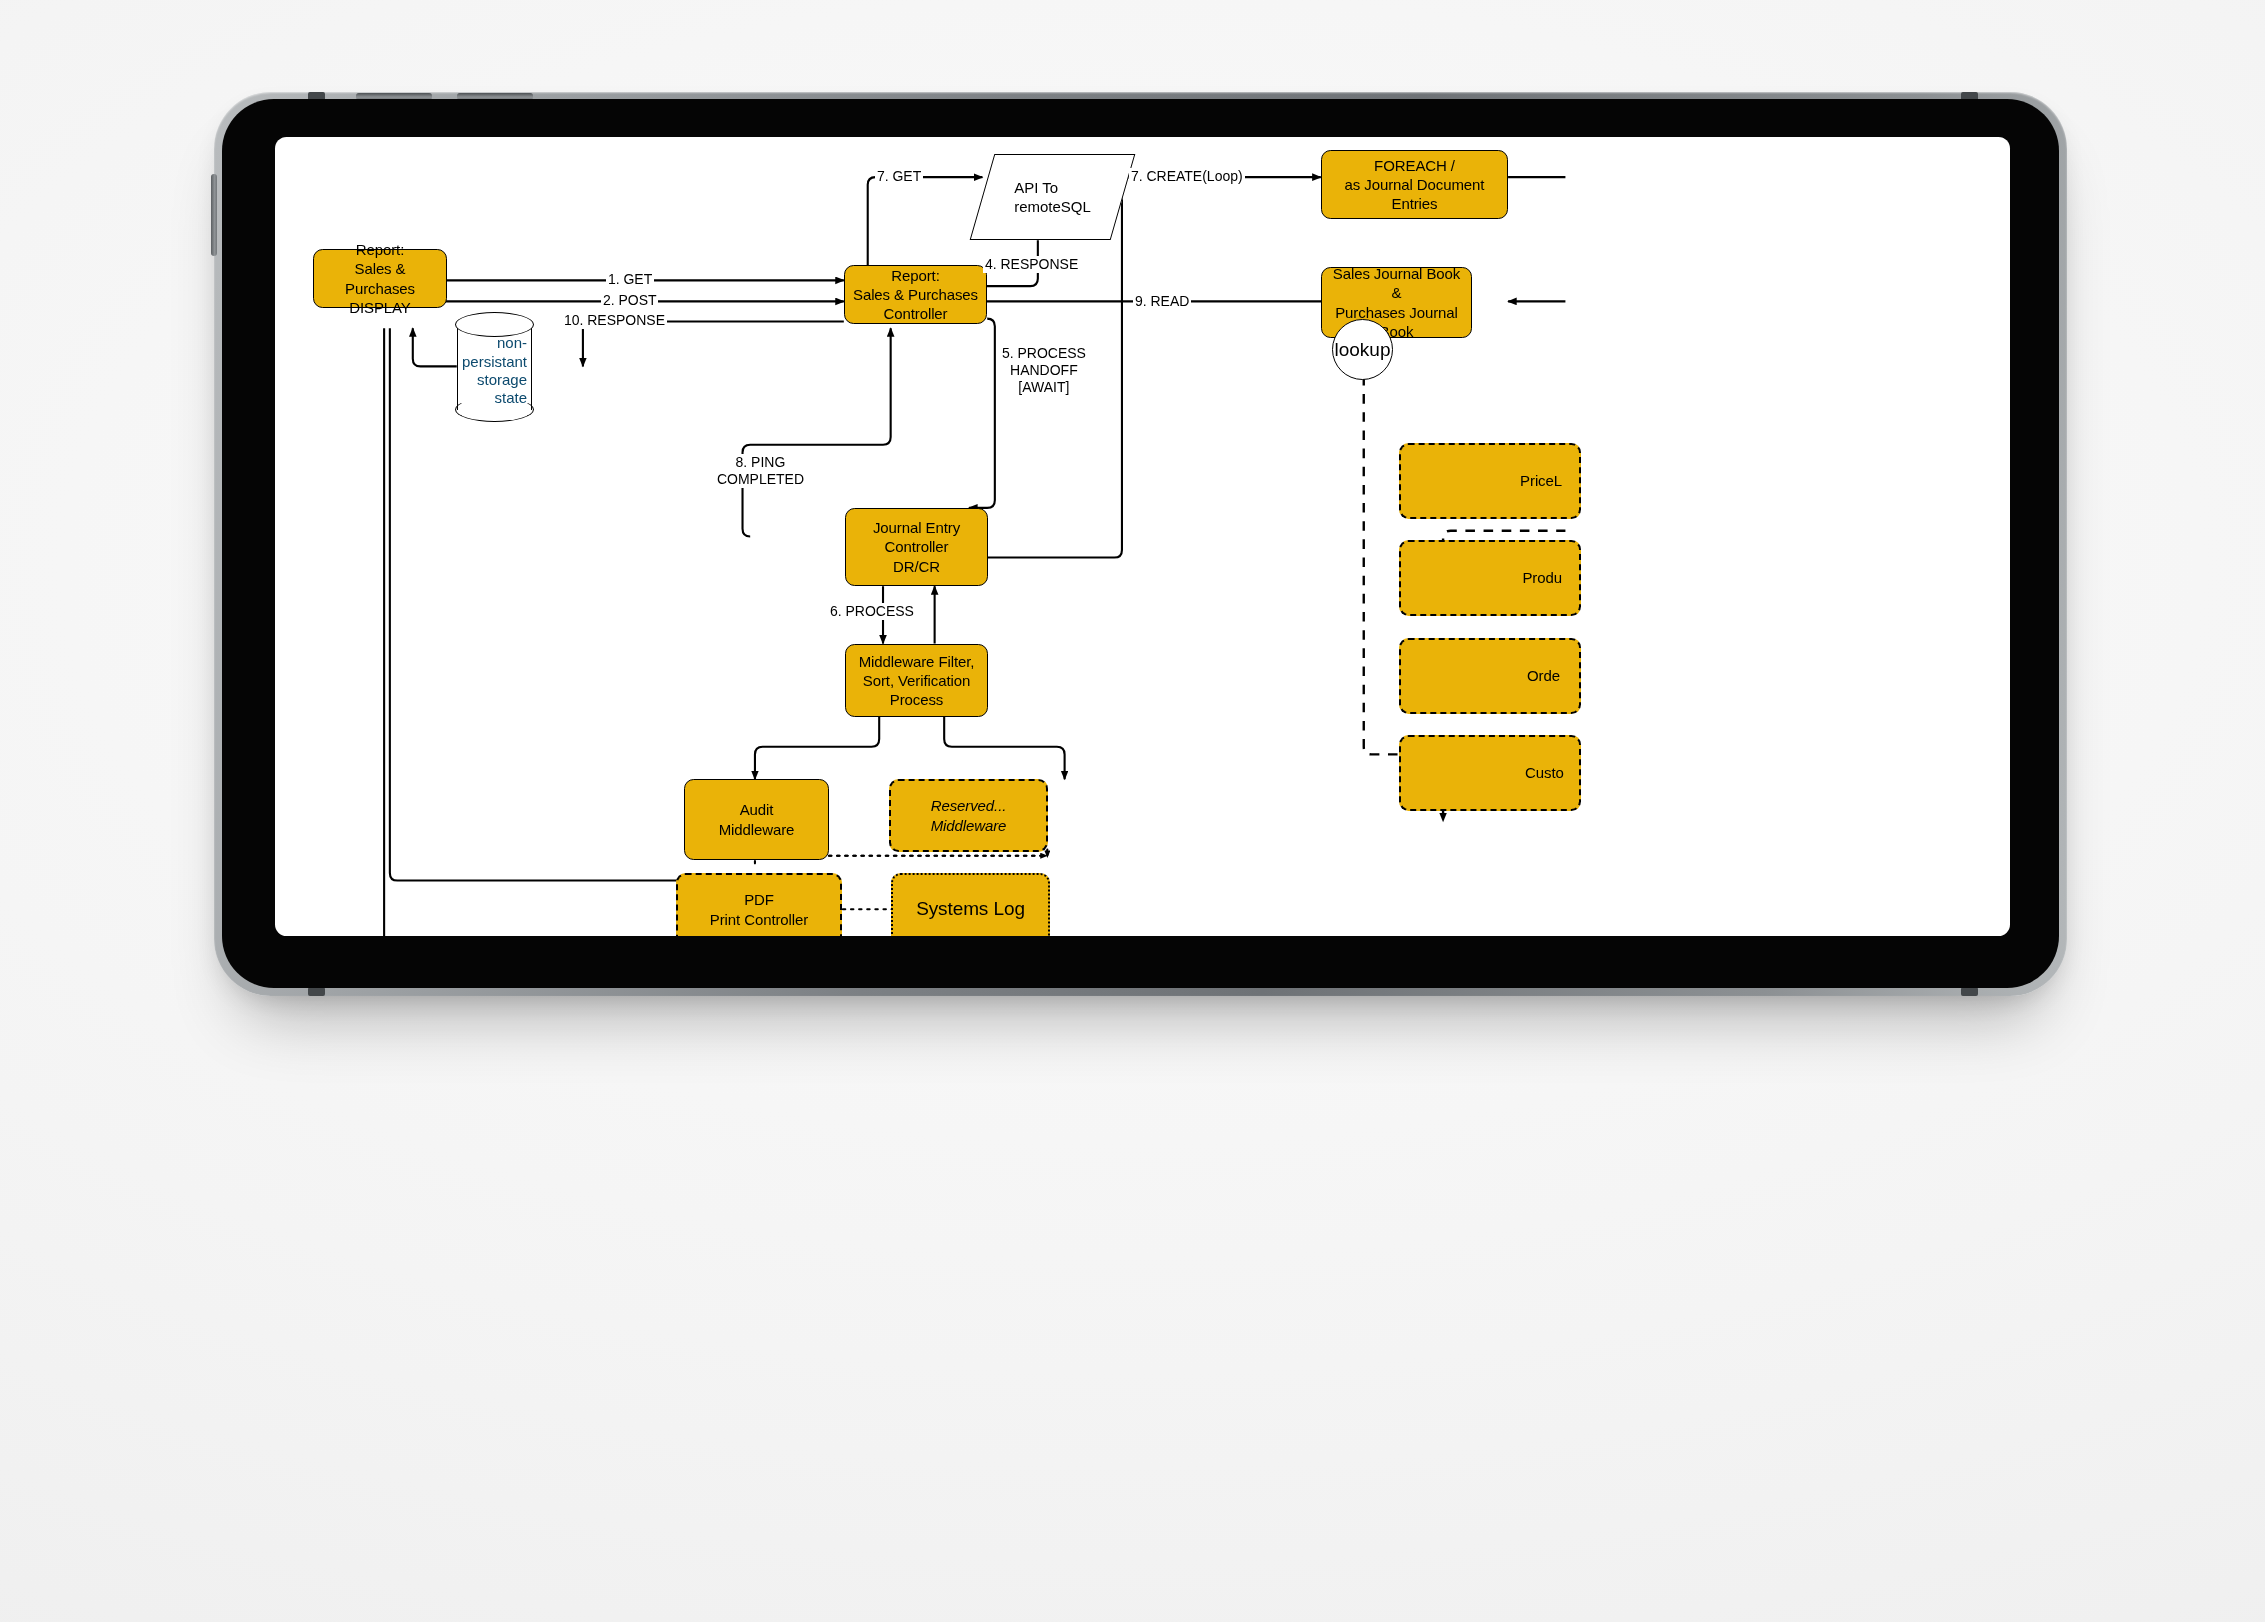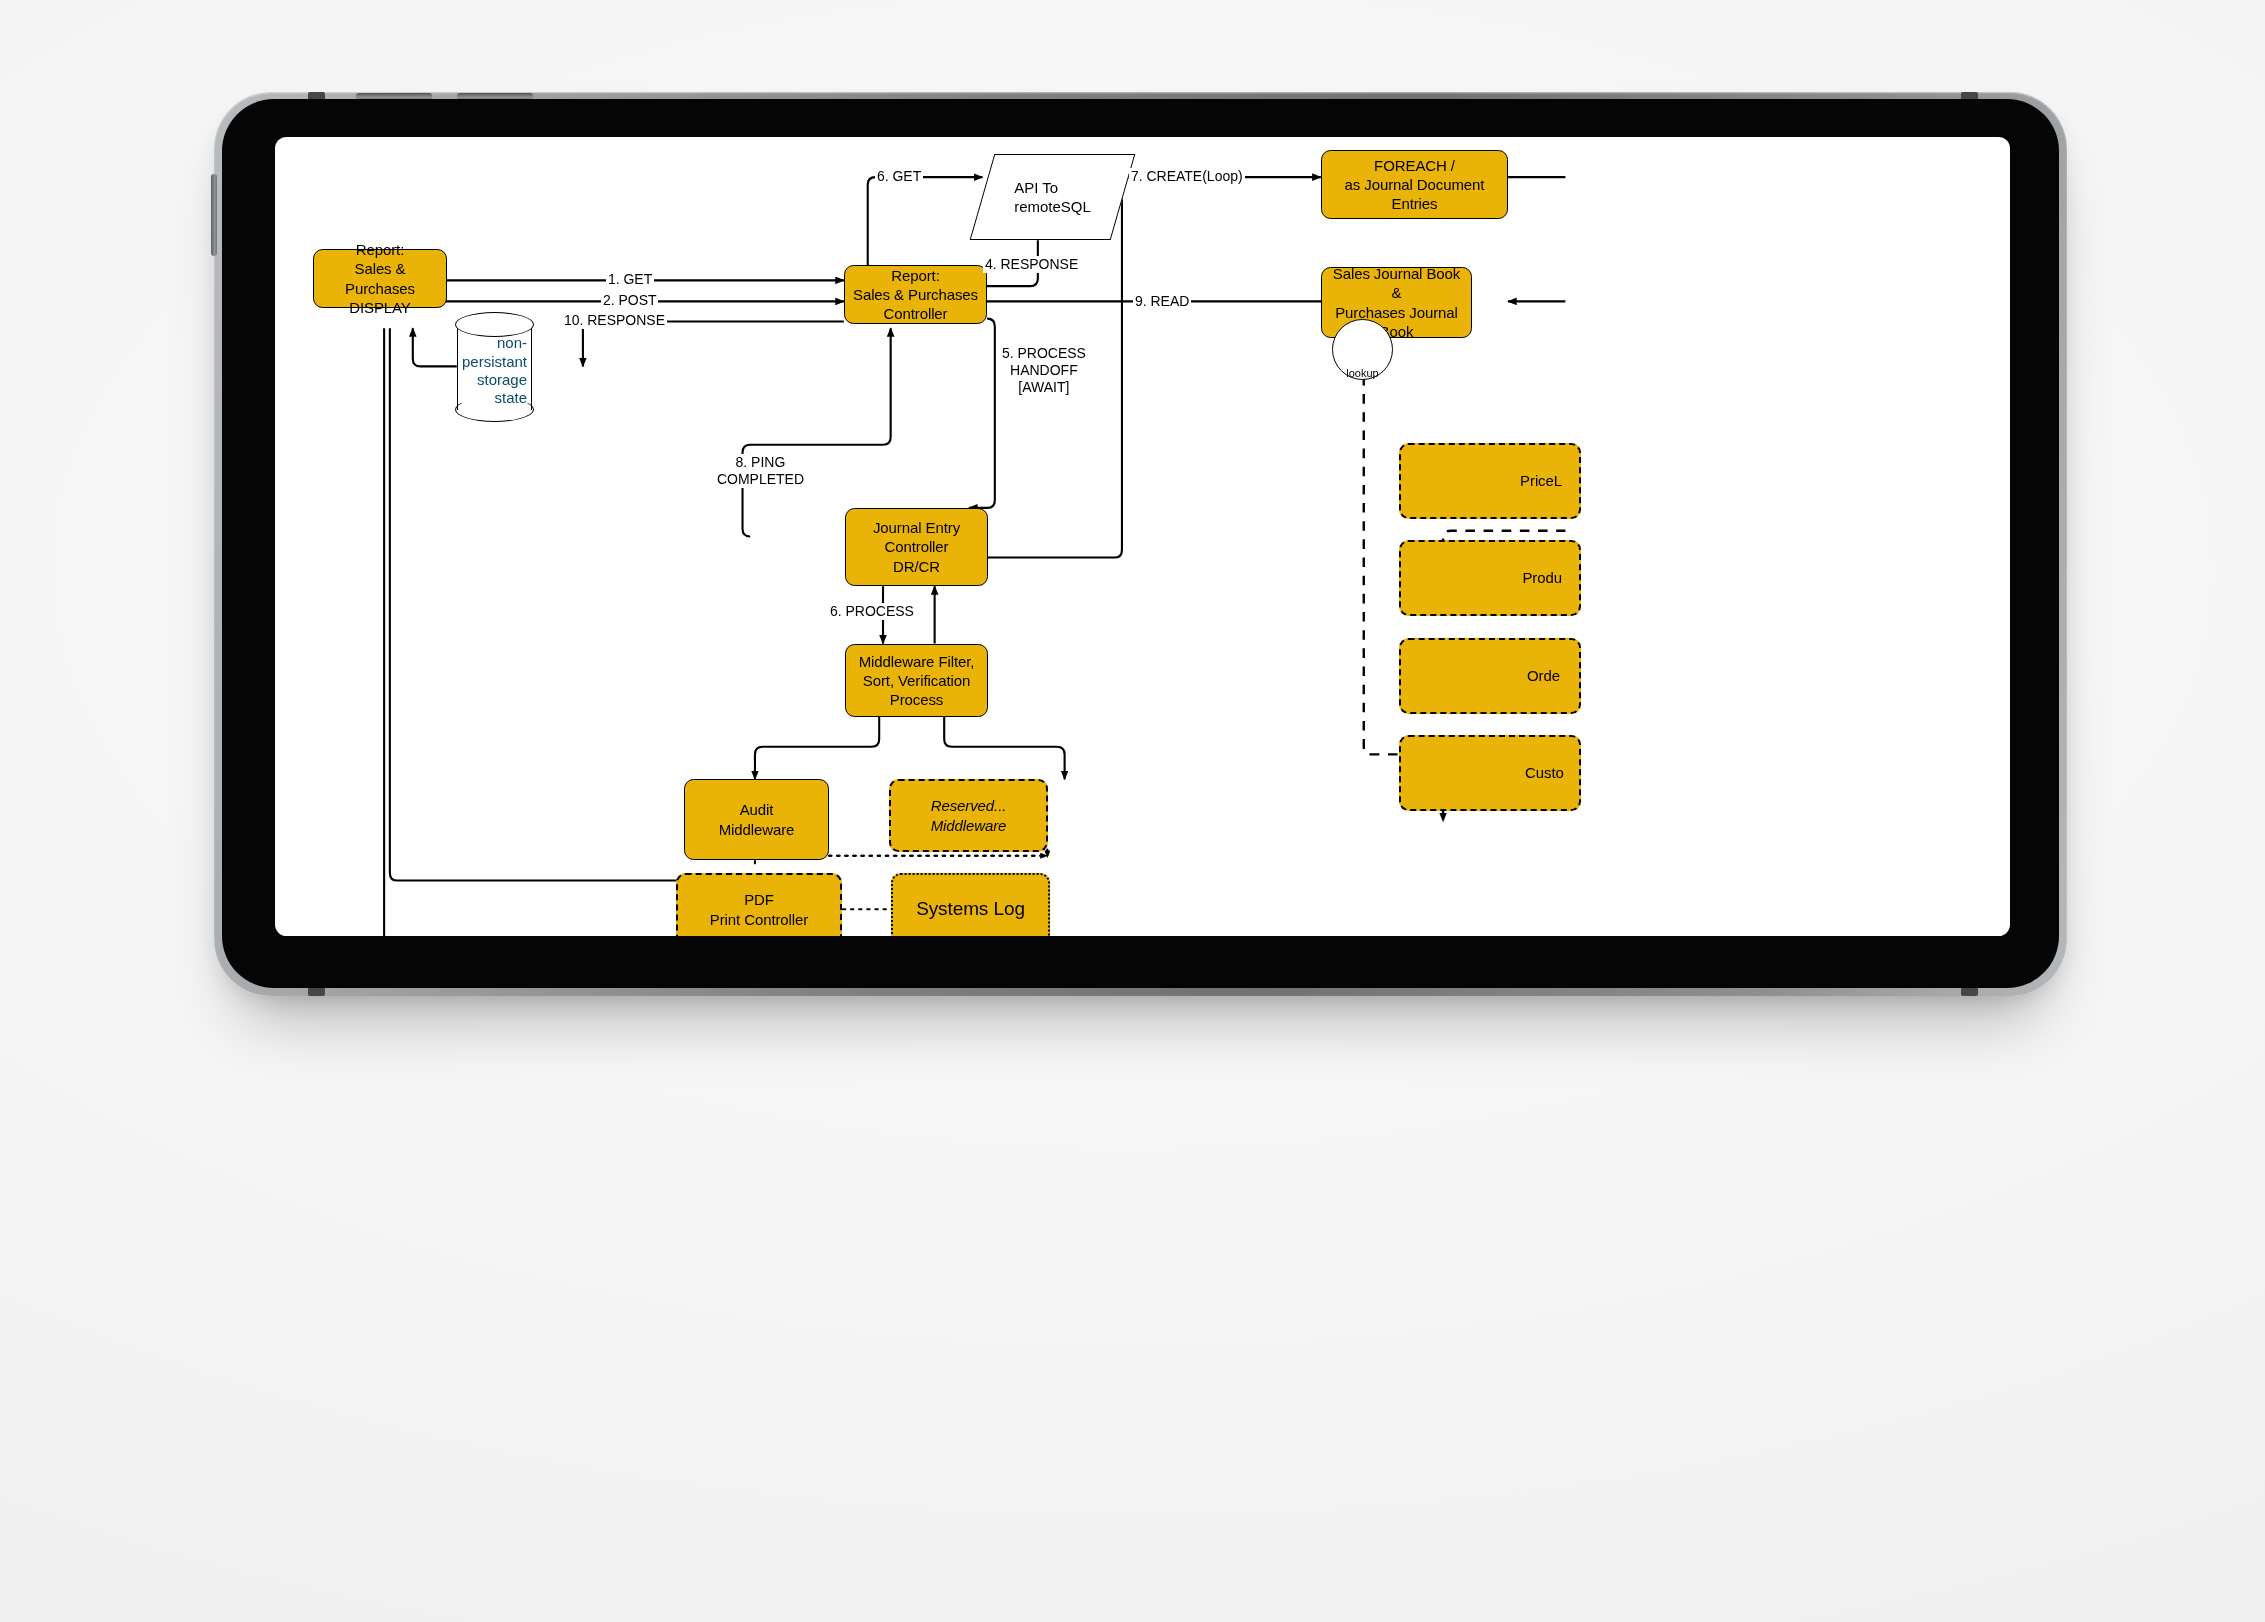--- a/index.html
+++ b/index.html
@@ -128,22 +128,22 @@
   }
   .parallelogram .pg-text{
     position:relative;z-index:2;text-align:left;
     font-size:15px;line-height:1.28;color:#000;
   }
 
   .circle-node{
     position:absolute;z-index:4;
     border:1.9px solid #000;border-radius:50%;
     background:#fff;
-    display:flex;align-items:flex-end;justify-content:center;
-    font-size:11px;color:#000;
+    display:flex;align-items:center;justify-content:center;
+    font-size:19px;color:#000;
   }
 
   .elabel{
     position:absolute;
     z-index:5;
     background:#fff;
     font-size:14px;
     line-height:1.22;
     color:#000;
     white-space:pre;
@@ -327,21 +327,21 @@
   <div class="node dashed" style="left:1124px;top:501px;width:182px;height:76px;justify-content:flex-end;padding-right:19px;">
     <span>Orde</span>
   </div>
   <div class="node dashed" style="left:1124px;top:598px;width:182px;height:76px;justify-content:flex-end;padding-right:15.3px;">
     <span>Custo</span>
   </div>
 
   <div class="elabel" style="left:331px;top:134px;">1. GET</div>
   <div class="elabel" style="left:326px;top:155px;">2. POST</div>
   <div class="elabel" style="left:287px;top:175px;">10. RESPONSE</div>
-  <div class="elabel" style="left:600px;top:31px;">6. GET</div>
+  <div class="elabel" style="left:600px;top:31px;">7. GET</div>
   <div class="elabel" style="left:708px;top:119px;">4. RESPONSE</div>
   <div class="elabel" style="left:725px;top:208px;">5. PROCESS
 HANDOFF
 [AWAIT]</div>
   <div class="elabel" style="left:553px;top:466px;">6. PROCESS</div>
   <div class="elabel" style="left:854px;top:31px;">7. CREATE(Loop)</div>
   <div class="elabel" style="left:440px;top:317px;">8. PING
 COMPLETED</div>
   <div class="elabel" style="left:858px;top:156px;">9. READ</div>
 

